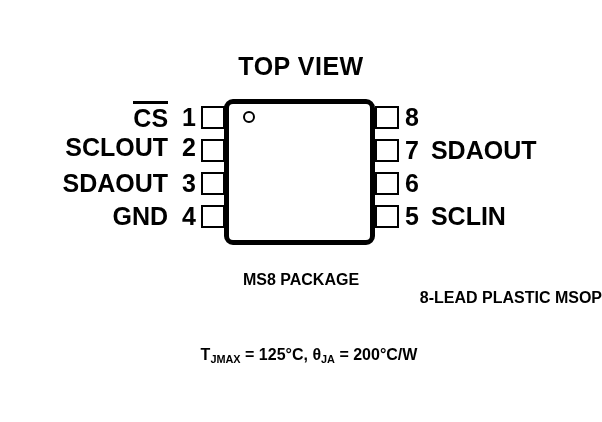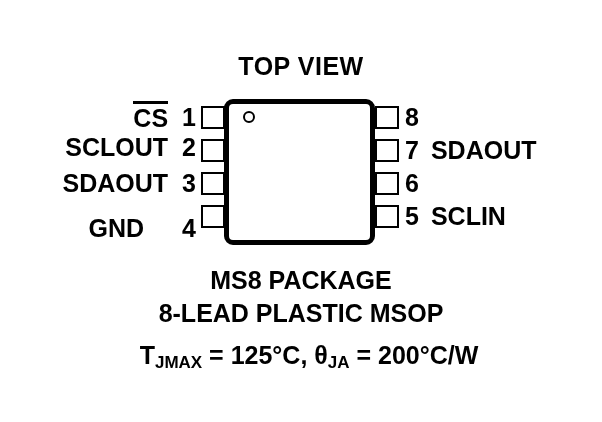--- a/index.html
+++ b/index.html
@@ -132,26 +132,26 @@
     top: 0.25em;
     letter-spacing: 0;
   }
 
   
   .caption {
     position: absolute;
     left: 0;
     width: 602px;
     text-align: center;
-    font-size: 25px;
+    font-size: 16px;
     line-height: 30px;
     white-space: nowrap;
   }
   .caption.line1 { top: 265px; }
-  .caption.line2 { top: 298px; }
+  .caption.line2 { top: 283px; text-align: right; }
   .caption.line3 { top: 340px; padding-left: 8px; }
 </style>
 </head>
 <body>
 
 <div id="pinout-figure">
 
   <div class="fig-title">TOP VIEW</div>
 
   <div class="pkg-body"></div>
@@ -172,21 +172,21 @@
     <span class="pin-num">1</span>
   </div>
   <div class="pin-row left-side" style="top:136px;">
     <span class="pin-name">SCLOUT</span>
     <span class="pin-num">2</span>
   </div>
   <div class="pin-row left-side" style="top:172px;">
     <span class="pin-name">SDAOUT</span>
     <span class="pin-num">3</span>
   </div>
-  <div class="pin-row left-side" style="top:217px;gap:24px;">
+  <div class="pin-row left-side" style="top:205px;">
     <span class="pin-name">GND</span>
     <span class="pin-num">4</span>
   </div>
 
   <div class="pin-row right-side" style="top:106px;">
     <span class="pin-num">8</span>
   </div>
   <div class="pin-row right-side" style="top:139px;">
     <span class="pin-num">7</span>
     <span class="pin-name">SDAOUT</span>

